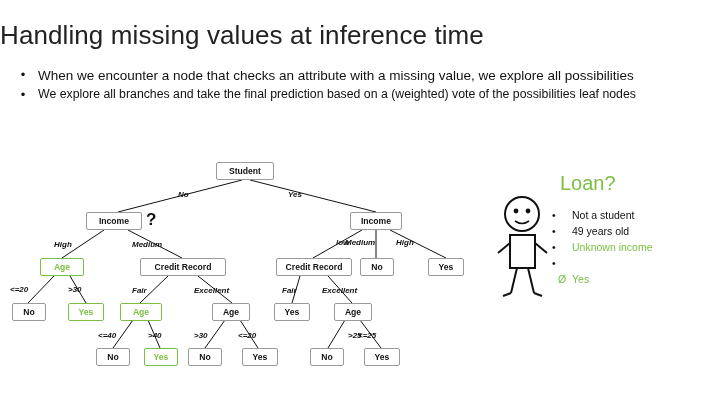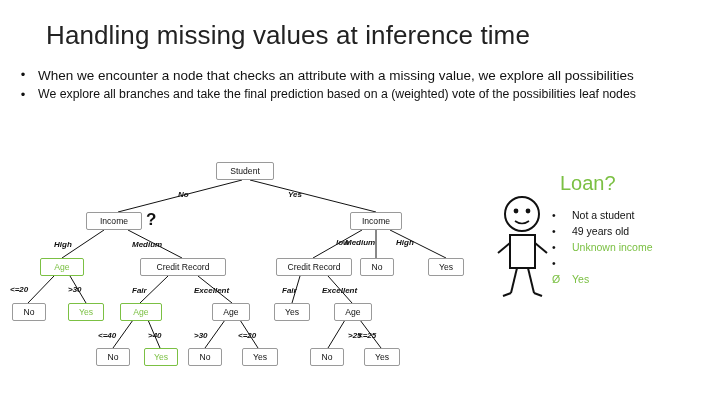--- a/index.html
+++ b/index.html
@@ -1,39 +1,39 @@
 <!DOCTYPE html>
 <html><head>
 <meta charset="utf-8">
 <style>
   html,body{margin:0;padding:0;}
   body{width:720px;height:405px;background:#ffffff;font-family:"Liberation Sans",sans-serif;overflow:hidden;position:relative;}
   .slide{position:relative;width:720px;height:405px;}
-  .title{position:absolute;left:0;top:20px;width:576px;text-align:center;font-size:26px;color:#222;letter-spacing:.1px;}
+  .title{position:absolute;left:0;top:20px;width:576px;text-align:left;font-size:26px;color:#222;letter-spacing:.1px;}
   .bullets{position:absolute;left:8px;top:66px;width:680px;}
   .brow{display:flex;align-items:flex-start;font-size:13.5px;color:#111;line-height:1.45;}
   .bdot{width:30px;text-align:center;flex:0 0 30px;font-size:13px;line-height:1.45;}
   .btext{flex:1 1 auto;}
   .smaller{font-size:12.3px;}
 
   
   .tree{position:absolute;left:0px;top:148px;width:500px;height:250px;}
-  .node{position:absolute;border:1.6px solid #9a9a9a;background:#fff;border-radius:2px;display:flex;align-items:center;justify-content:center;font-size:8.6px;font-weight:normal;color:#111;box-sizing:border-box;}
+  .node{position:absolute;border:1.6px solid #9a9a9a;background:#fff;border-radius:2px;display:flex;align-items:center;justify-content:center;font-size:8.6px;font-weight:bold;color:#111;box-sizing:border-box;}
   .node.green{border-color:#7bc043;}
   .node.gray{border-color:#9a9a9a;}
   .edgelbl{position:absolute;font-size:8px;font-style:italic;font-weight:bold;color:#111;white-space:nowrap;}
   .qmark{position:absolute;font-size:17px;font-weight:bold;color:#111;}
   svg.lines{position:absolute;left:0;top:0;width:500px;height:250px;}
 
   
   .loan{position:absolute;left:560px;top:172px;font-size:20px;color:#7bc043;font-weight:normal;}
   .rlist{position:absolute;left:552px;top:208px;width:165px;font-size:10.5px;color:#111;line-height:1.52;}
   .rrow{display:flex;align-items:flex-start;}
   .rmark{width:20px;flex:0 0 20px;text-align:left;}
-  .green{color:#7bc043;}
+  .green{color:#7bc043;text-align:center;}
   .stick{position:absolute;left:495px;top:195px;width:62px;height:110px;}
 </style>
 </head>
 <body>
 
 <div class="slide">
 
   <div class="title">Handling missing values at inference time</div>
 
   <div class="bullets">

